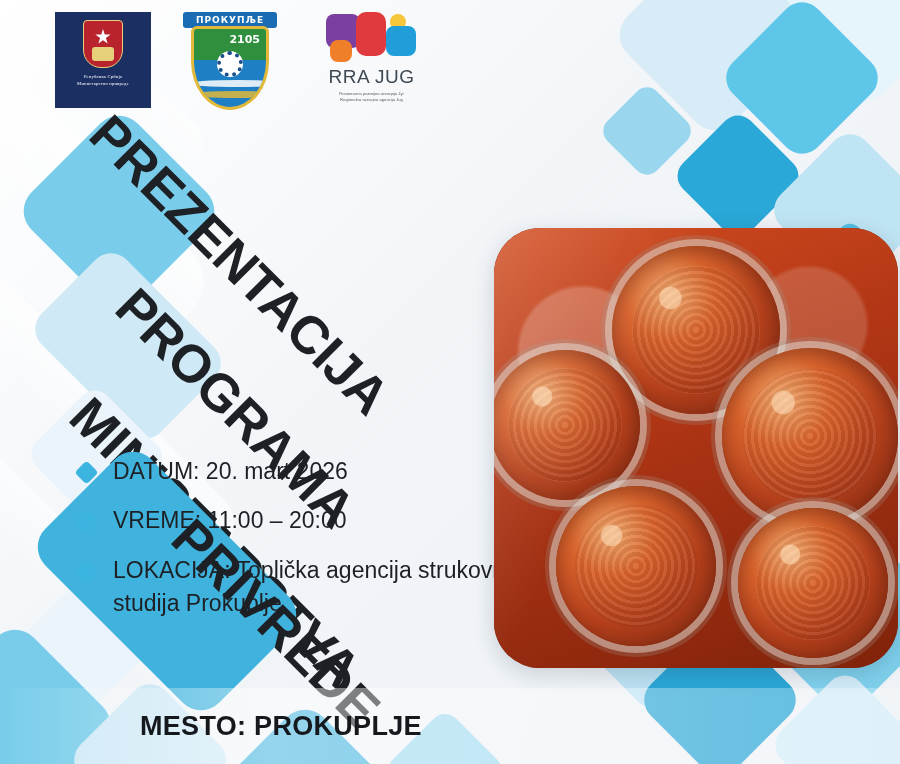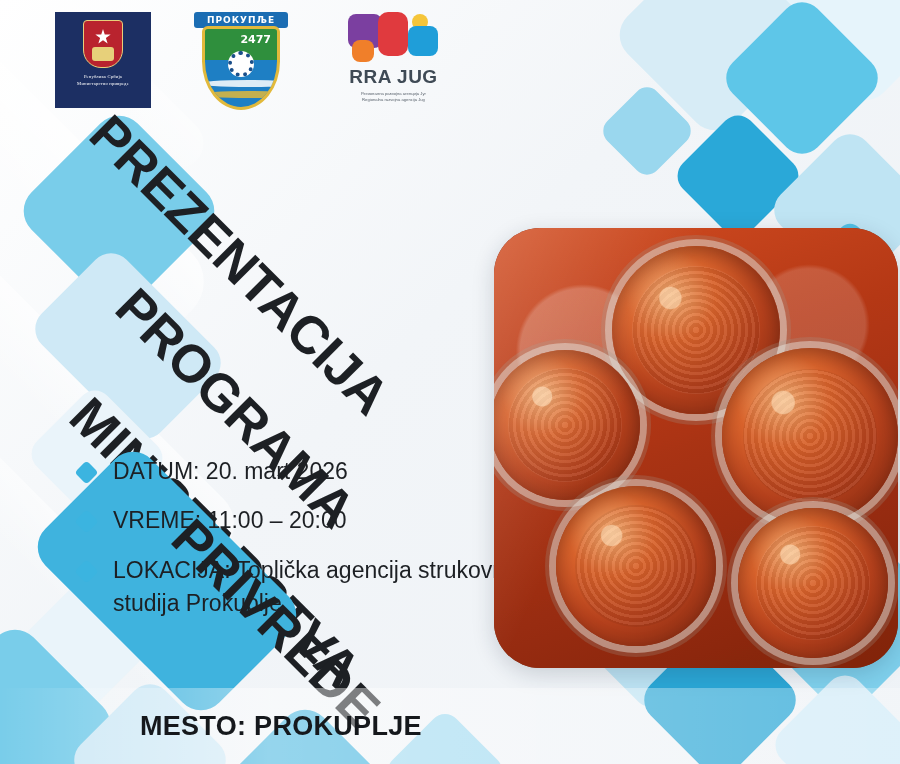--- a/index.html
+++ b/index.html
@@ -68,21 +68,21 @@
   .k3 { width: 380px; height: 60px; top: 520px; left: -140px; opacity: .6; }
   .k4 { width: 300px; height: 50px; top: 30px; left: -60px; opacity: .5; }
 
   
   .logos {
     position: absolute;
     top: 12px;
     left: 55px;
     display: flex;
     align-items: flex-start;
-    gap: 41px;
+    gap: 30px;
     z-index: 5;
   }
   .logo-serbia {
     width: 96px;
     height: 96px;
     background: #1c2f63;
     display: flex;
     flex-direction: column;
     align-items: center;
     justify-content: flex-start;
@@ -225,21 +225,21 @@
     position: absolute;
     border-radius: 8px;
   }
   .blk.p { width: 34px; height: 34px; background:#7b3fa0; top: 2px; left: 2px; }
   .blk.r { width: 30px; height: 44px; background:#e03a3e; top: 0px; left: 32px; border-radius: 10px;}
   .blk.o { width: 22px; height: 22px; background:#f07f2a; top: 28px; left: 6px; }
   .blk.b { width: 30px; height: 30px; background:#1f9ed9; top: 14px; left: 62px; }
   .blk.y { width: 16px; height: 16px; background:#f5c53a; top: 2px; left: 66px; }
   .logo-rra .rra-text {
     font-size: 19px;
-    font-weight: bold;
+    font-weight: normal;
     color: #3f4a55;
     letter-spacing: .5px;
     margin-top: 2px;
   }
   .logo-rra .rra-sub {
     margin-top: 3px;
     font-size: 4.2px;
     line-height: 1.5;
     text-align: center;
     color: #5a636d;
@@ -412,21 +412,21 @@
       <div class="crest"></div>
       <div class="cap">
         <div>Република Србија</div>
         <div>Министарство привреде</div>
       </div>
     </div>
 
     <div class="logo-town">
       <div class="ribbon">ПРОКУПЉЕ</div>
       <div class="shield">
-        <div class="year">2477</div>
+        <div class="year">2105</div>
         <div class="gear"></div>
         <div class="wave w1"></div>
         <div class="wave w2"></div>
       </div>
     </div>
 
 
     <div class="logo-rra">
       <div class="blocks">
         <div class="blk p"></div>

